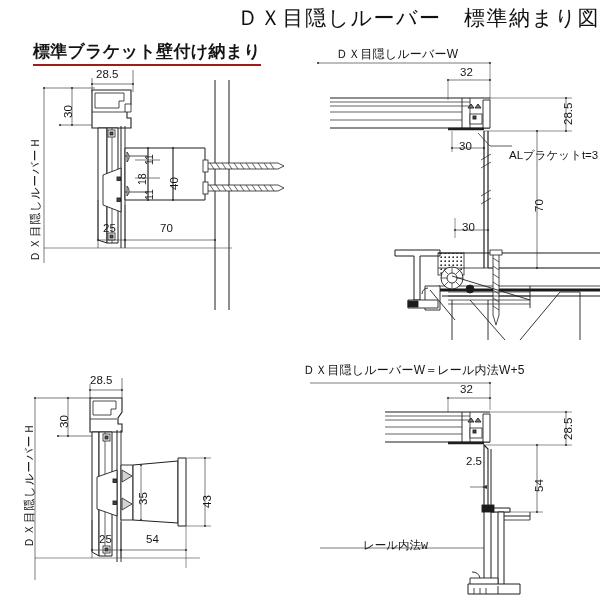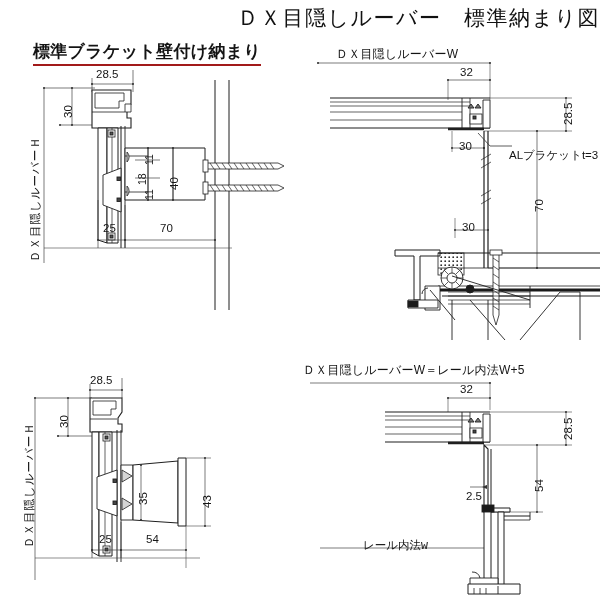--- a/index.html
+++ b/index.html
@@ -480,17 +480,17 @@
   <div class="dim" style="left:90px; top:374px;">28.5</div>
   <div class="dim vert" style="left:58px; top:428px;">30</div>
   <div class="dim vert" style="left:137px; top:505px;">35</div>
   <div class="dim vert" style="left:201px; top:508px;">43</div>
   <div class="dim" style="left:99px; top:533px;">25</div>
   <div class="dim" style="left:146px; top:533px;">54</div>
 
   <div class="plain-head" style="left:303px; top:362px;">ＤＸ目隠しルーバーW＝レール内法W+5</div>
   <div class="dim" style="left:460px; top:383px;">32</div>
   <div class="dim vert" style="left:562px; top:440px;">28.5</div>
-  <div class="dim" style="left:466px; top:490px;">2.5</div>
+  <div class="dim" style="left:466px; top:455px;">2.5</div>
   <div class="dim vert" style="left:533px; top:492px;">54</div>
   <div class="note" style="left:363px; top:538px;font-family:Liberation Mono, monospace;">レール内法W</div>
 
 </div>
 
 </body></html>

